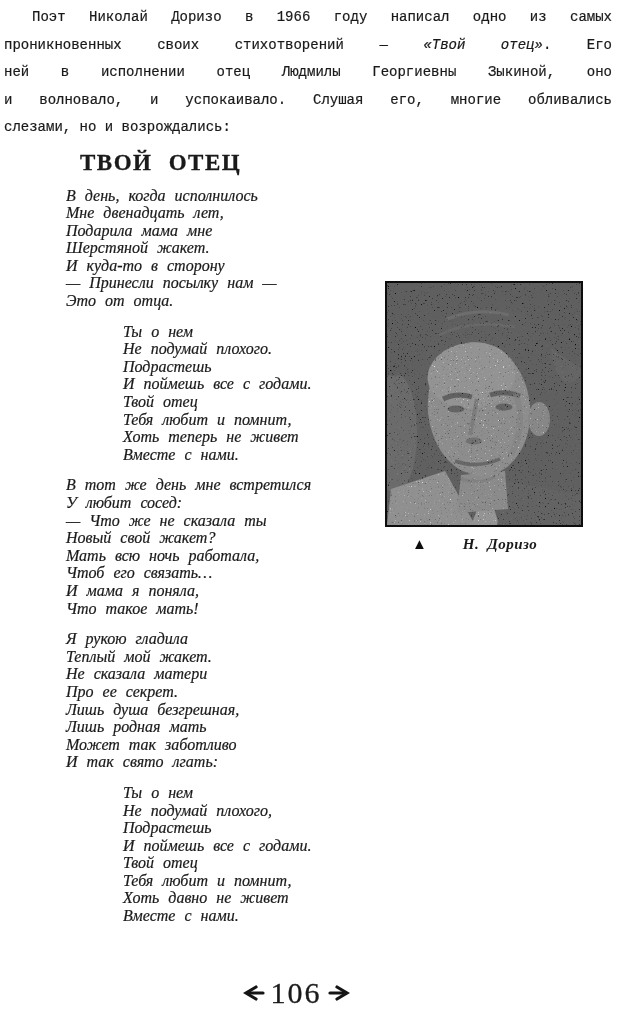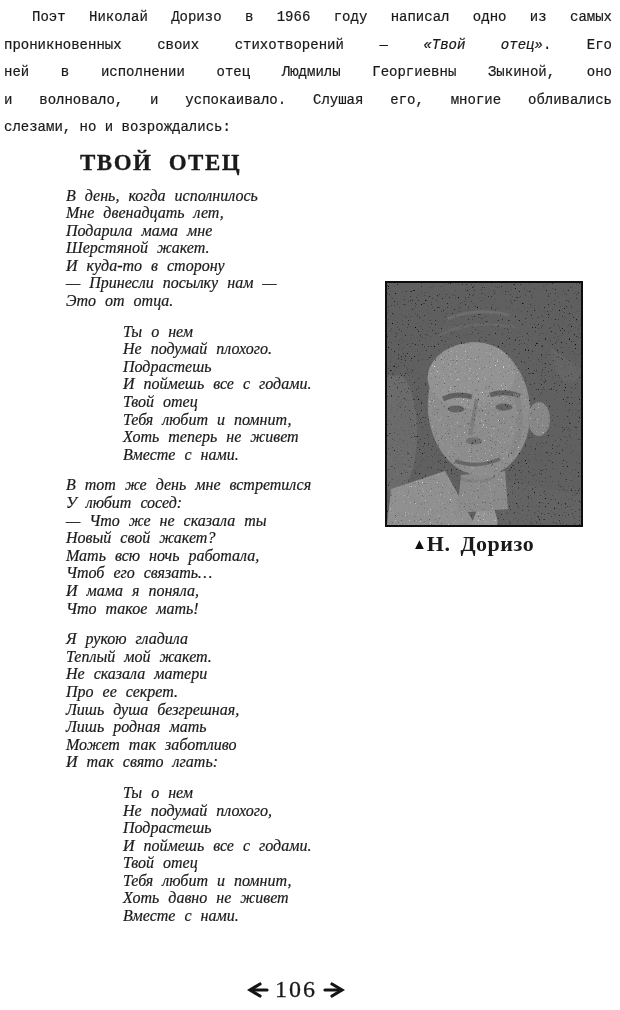--- a/index.html
+++ b/index.html
@@ -70,34 +70,36 @@
     display:flex;align-items:center;
   }
   .caption-marker{
     margin-left:27px;
     font-size:15px;
     line-height:15px;
     font-style:normal;
     color:#0d0d0d;
   }
   .caption-text{
-    font-size:22px;
+    margin-left:36px;
+    font-size:15px;
+    font-style:italic;
     font-weight:bold;
     letter-spacing:0.5px;
     word-spacing:4px;
   }
 
   
   .footer{
     position:absolute;left:0;top:972px;width:620px;
     display:flex;justify-content:center;align-items:center;
     transform:translateX(-14px);
   }
   .page-number{
-    font-size:24px;
+    font-size:30px;
     margin:0 6px;
     letter-spacing:2px;
     -webkit-text-stroke:0.3px currentColor;
   }
   .nav-arrow{display:block;}
 </style>
 </head>
 <body>
 
 <div class="page">

